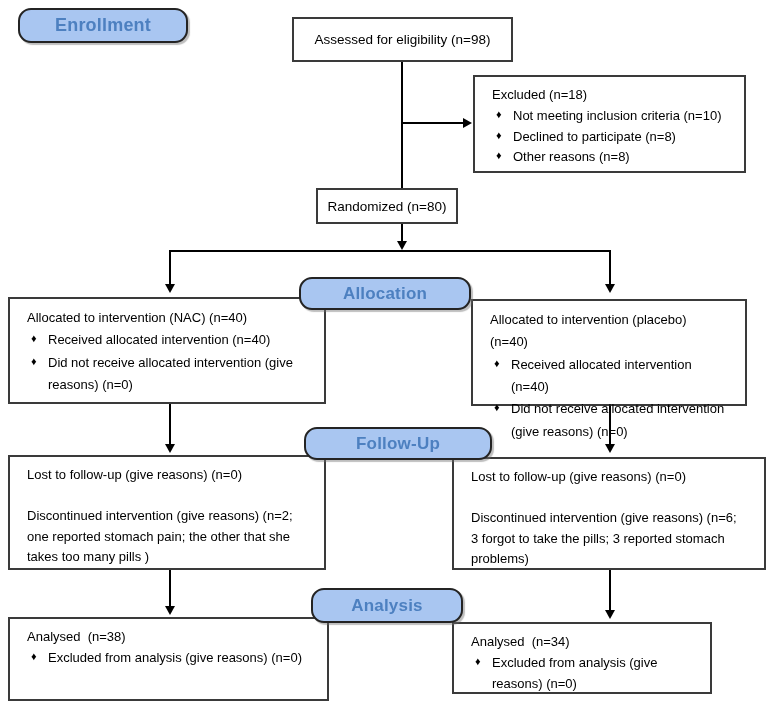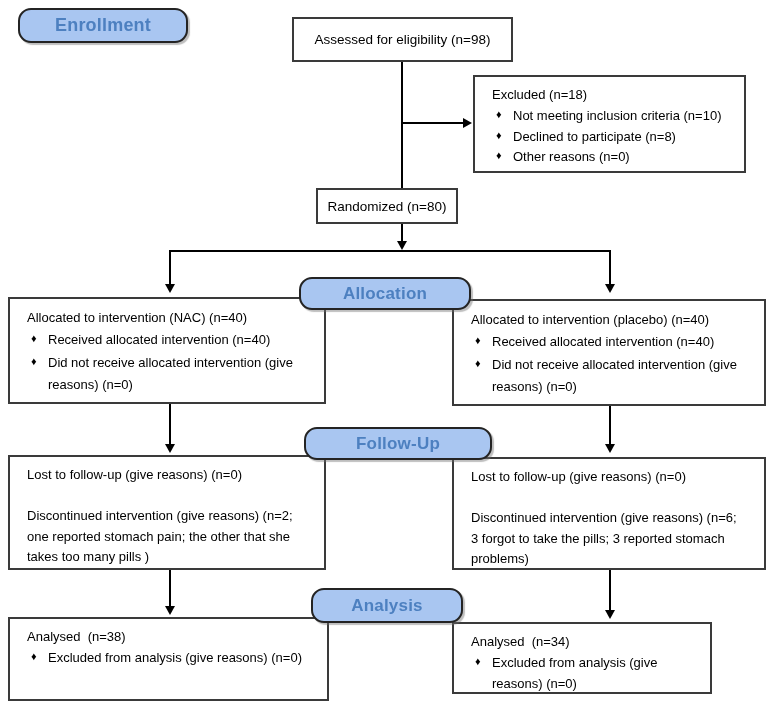--- a/index.html
+++ b/index.html
@@ -92,41 +92,41 @@
     <div class="bullet-row">
       <span class="bullet-marker">♦</span>
       <span class="bullet-text">Not meeting inclusion criteria (n=10)</span>
     </div>
     <div class="bullet-row">
       <span class="bullet-marker">♦</span>
       <span class="bullet-text">Declined to participate (n=8)</span>
     </div>
     <div class="bullet-row">
       <span class="bullet-marker">♦</span>
-      <span class="bullet-text">Other reasons (n=0)</span>
+      <span class="bullet-text">Other reasons (n=8)</span>
     </div>
   </div>
 
   <div class="box center-box" style="left:316px;top:188px;width:142px;height:36px;">
     <span>Randomized (n=80)</span>
   </div>
 
   <div class="box pad body-lh" style="left:8px;top:297px;width:318px;height:107px;">
     <div class="title">Allocated to intervention (NAC) (n=40)</div>
     <div class="bullet-row">
       <span class="bullet-marker">♦</span>
       <span class="bullet-text">Received allocated intervention (n=40)</span>
     </div>
     <div class="bullet-row">
       <span class="bullet-marker">♦</span>
       <span class="bullet-text">Did not receive allocated intervention (give reasons) (n=0)</span>
     </div>
   </div>
 
-  <div class="box pad body-lh" style="left:452px;top:299px;width:314px;height:107px;">
+  <div class="box pad body-lh" style="left:471px;top:299px;width:276px;height:107px;">
     <div class="title">Allocated to intervention (placebo) (n=40)</div>
     <div class="bullet-row">
       <span class="bullet-marker">♦</span>
       <span class="bullet-text">Received allocated intervention (n=40)</span>
     </div>
     <div class="bullet-row">
       <span class="bullet-marker">♦</span>
       <span class="bullet-text">Did not receive allocated intervention (give reasons) (n=0)</span>
     </div>
   </div>

